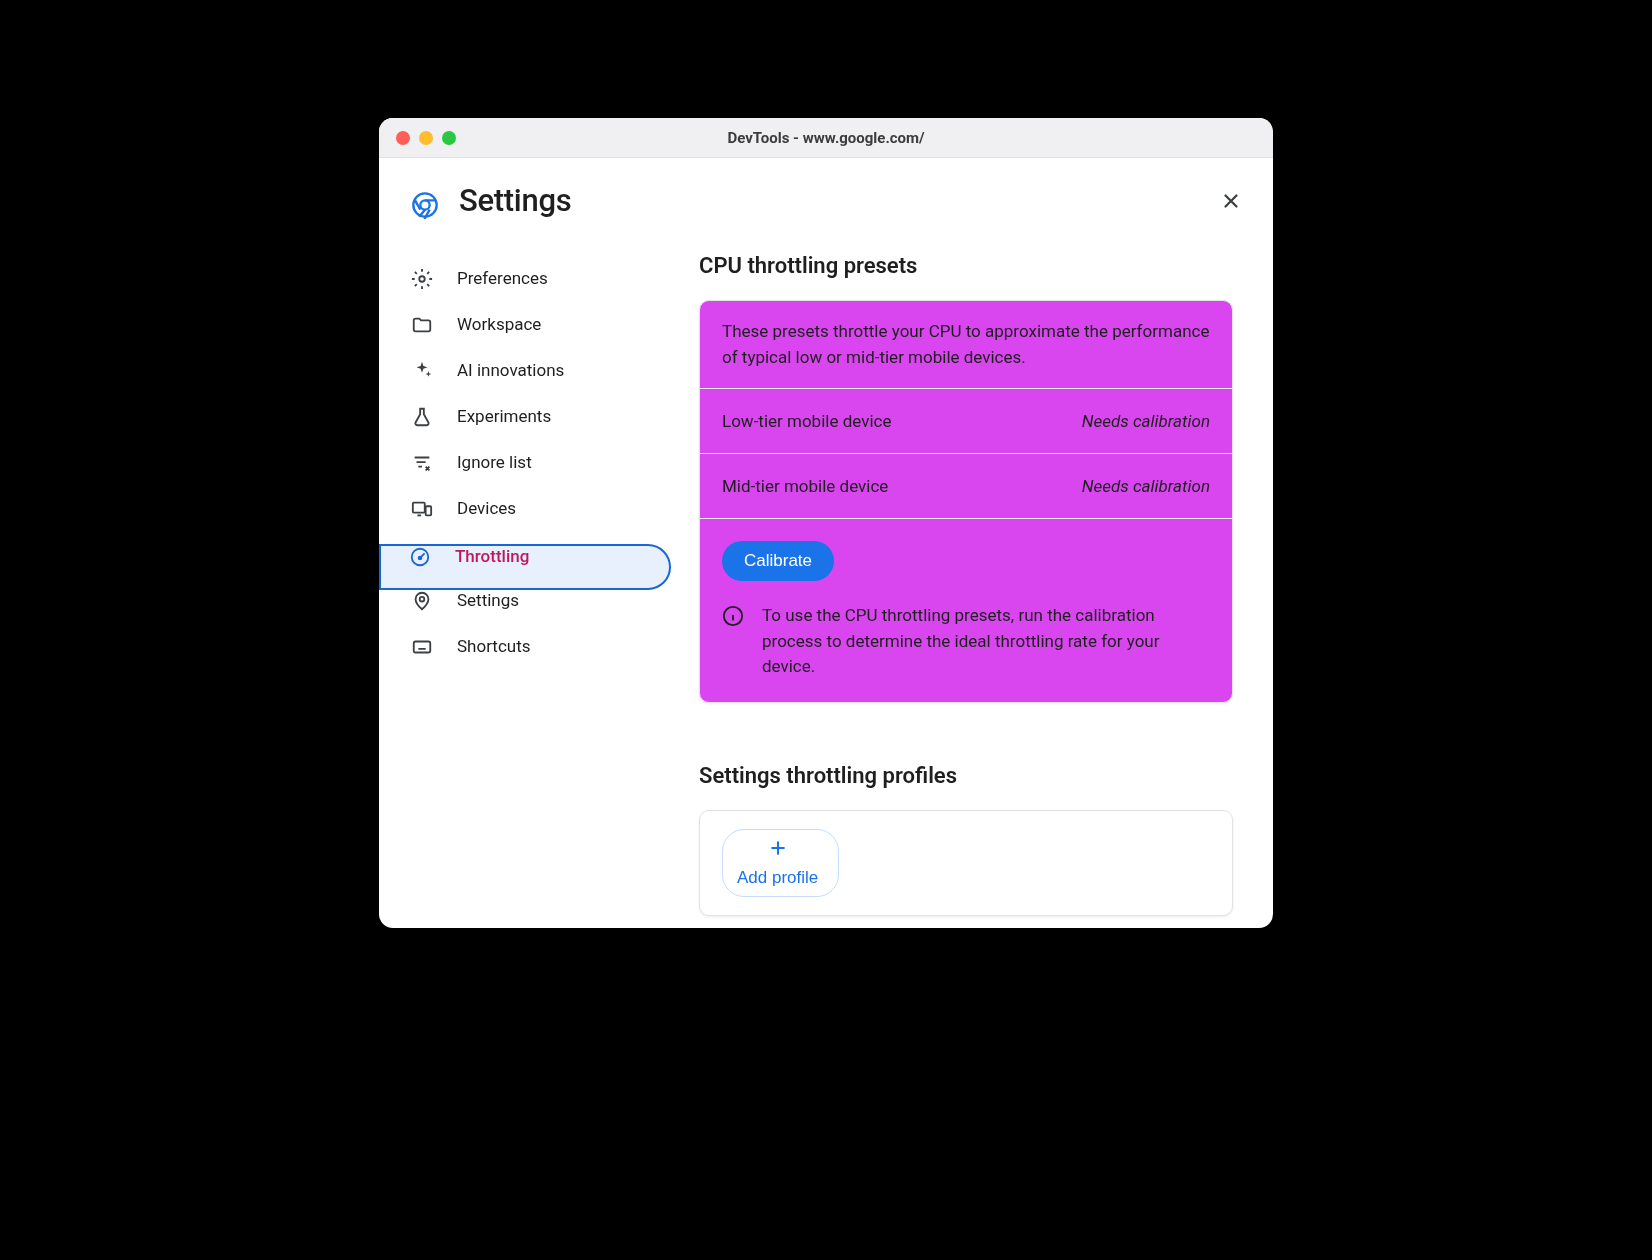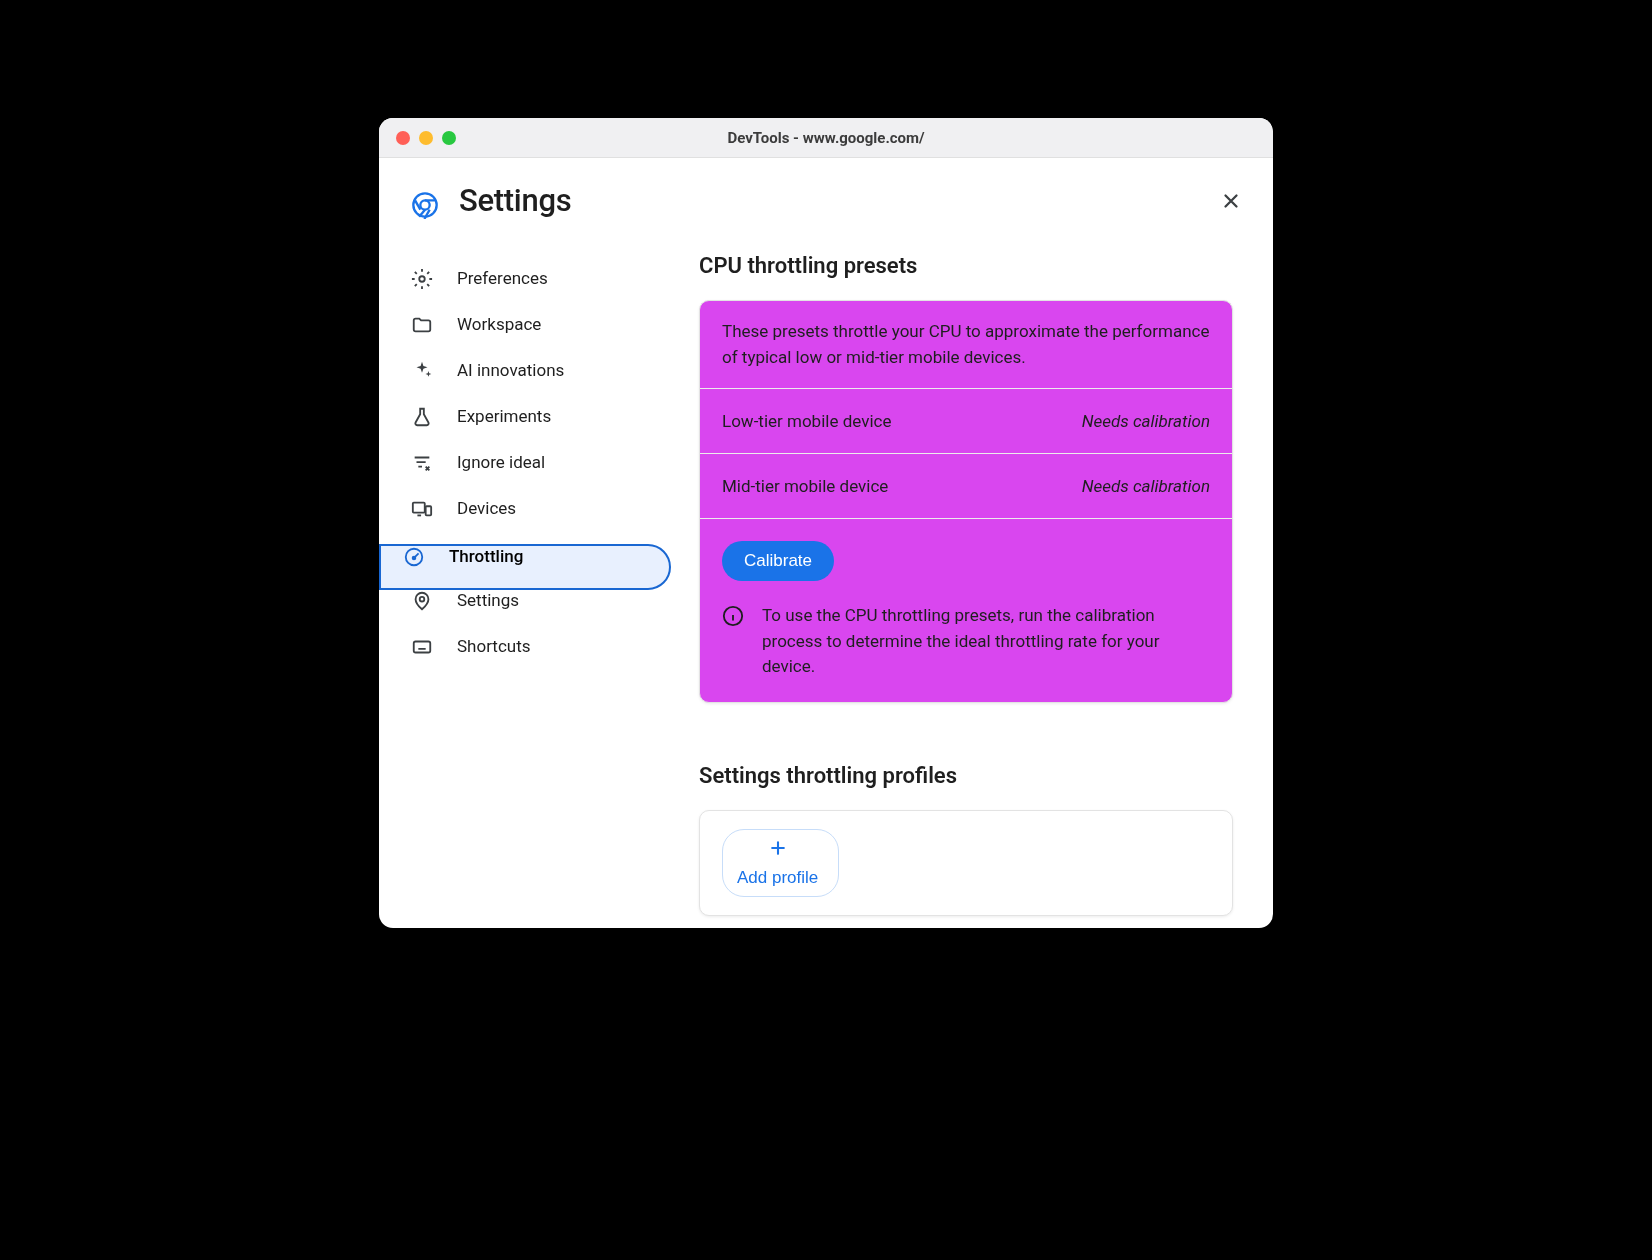--- a/index.html
+++ b/index.html
@@ -108,24 +108,24 @@
       gap: 24px;
       cursor: pointer;
       border-top-right-radius: 28px;
       border-bottom-right-radius: 28px;
       margin-right: 8px;
       font-size: 17px;
       color: #1f1f1f;
     }
     .sidebar-item.selected {
       background: #e8f0fe;
-      color: #000000;
+      color: #be185d;
       border: 2px solid #1967d2;
       margin-left: 0;
-      padding-left: 22px;
+      padding-left: 28px;
     }
     .sidebar-item.selected .sidebar-icon {
       color: #1967d2;
     }
     .sidebar-icon {
       width: 22px;
       height: 22px;
       display: flex;
       align-items: center;
       justify-content: center;
@@ -303,21 +303,21 @@
         </span>
         <span class="sidebar-label">Experiments</span>
       </div>
       <div class="sidebar-item">
         <span class="sidebar-icon">
           <svg viewBox="0 0 24 24" fill="none" stroke="currentColor" stroke-width="2">
               <path d="M4 6h16M6 11h10M8 16h4"></path>
               <path d="M16 16l4 4m0-4l-4 4"></path>
             </svg>
         </span>
-        <span class="sidebar-label">Ignore ideal</span>
+        <span class="sidebar-label">Ignore list</span>
       </div>
       <div class="sidebar-item">
         <span class="sidebar-icon">
           <svg viewBox="0 0 24 24" fill="none" stroke="currentColor" stroke-width="2">
               <rect x="2" y="5" width="13" height="11" rx="1"></rect>
               <path d="M7 19h4"></path>
               <rect x="16" y="9" width="6" height="10" rx="1"></rect>
             </svg>
         </span>
         <span class="sidebar-label">Devices</span>

